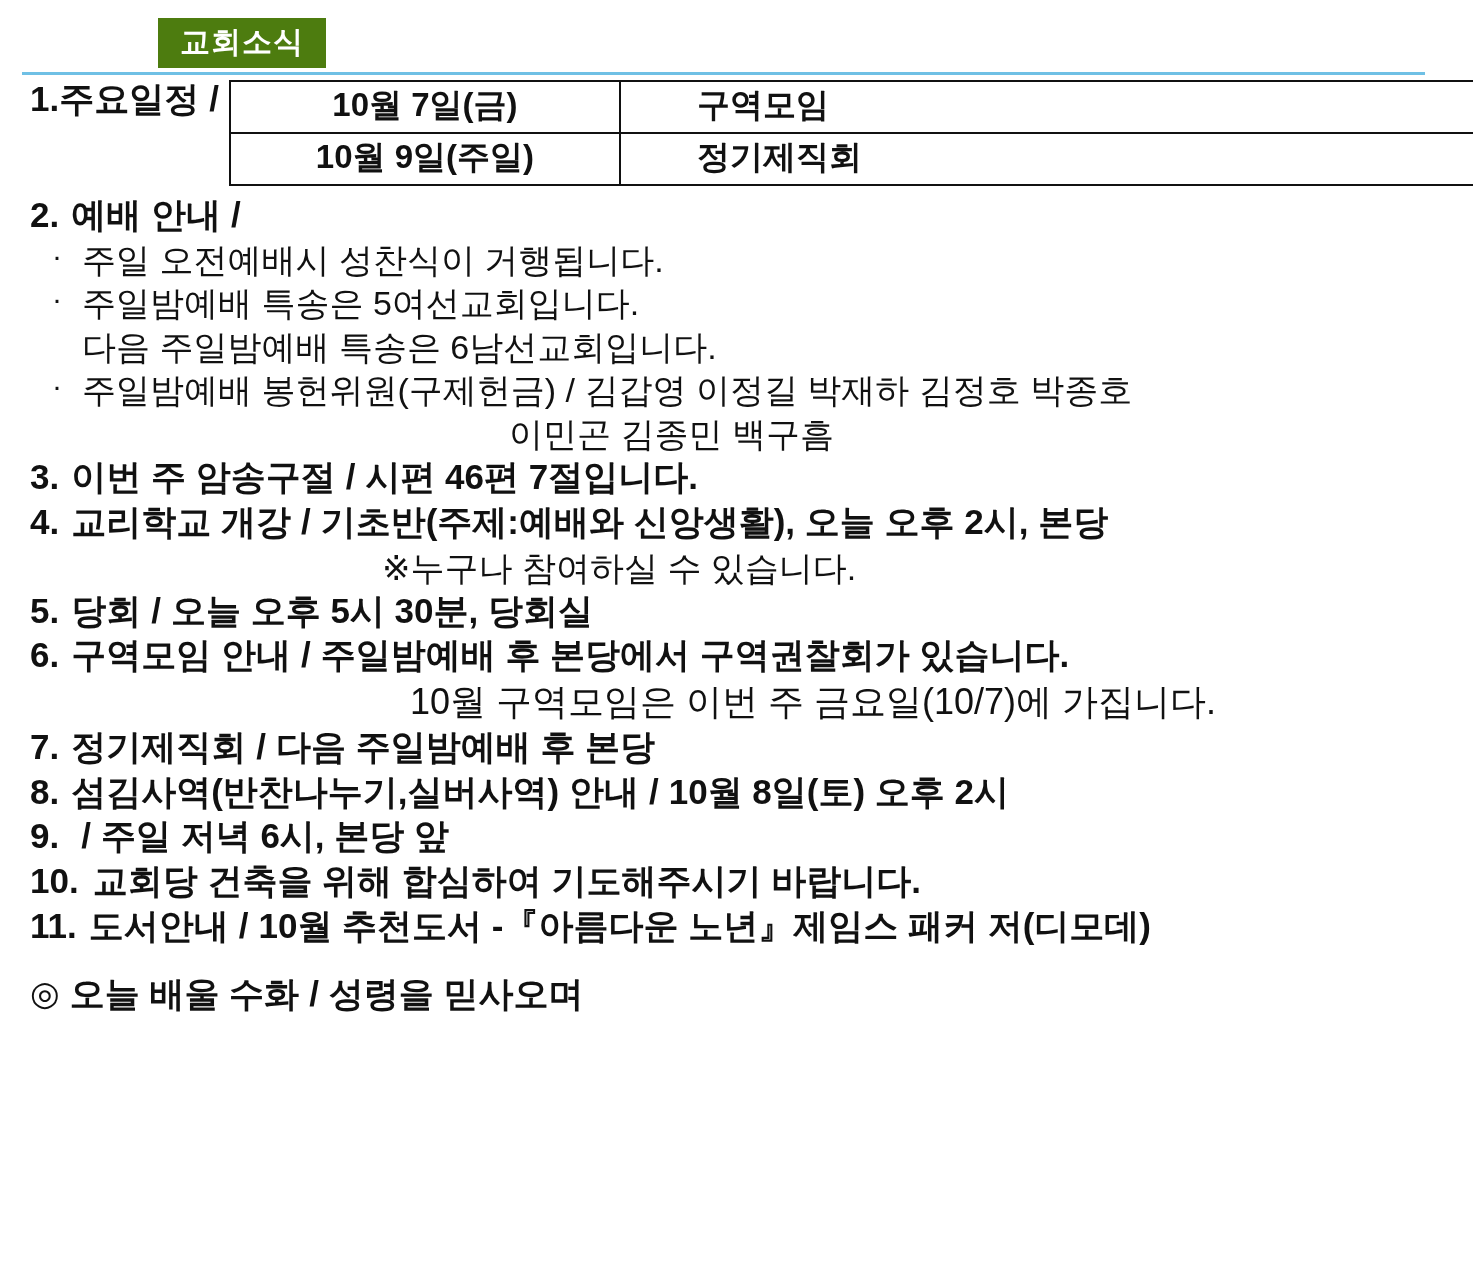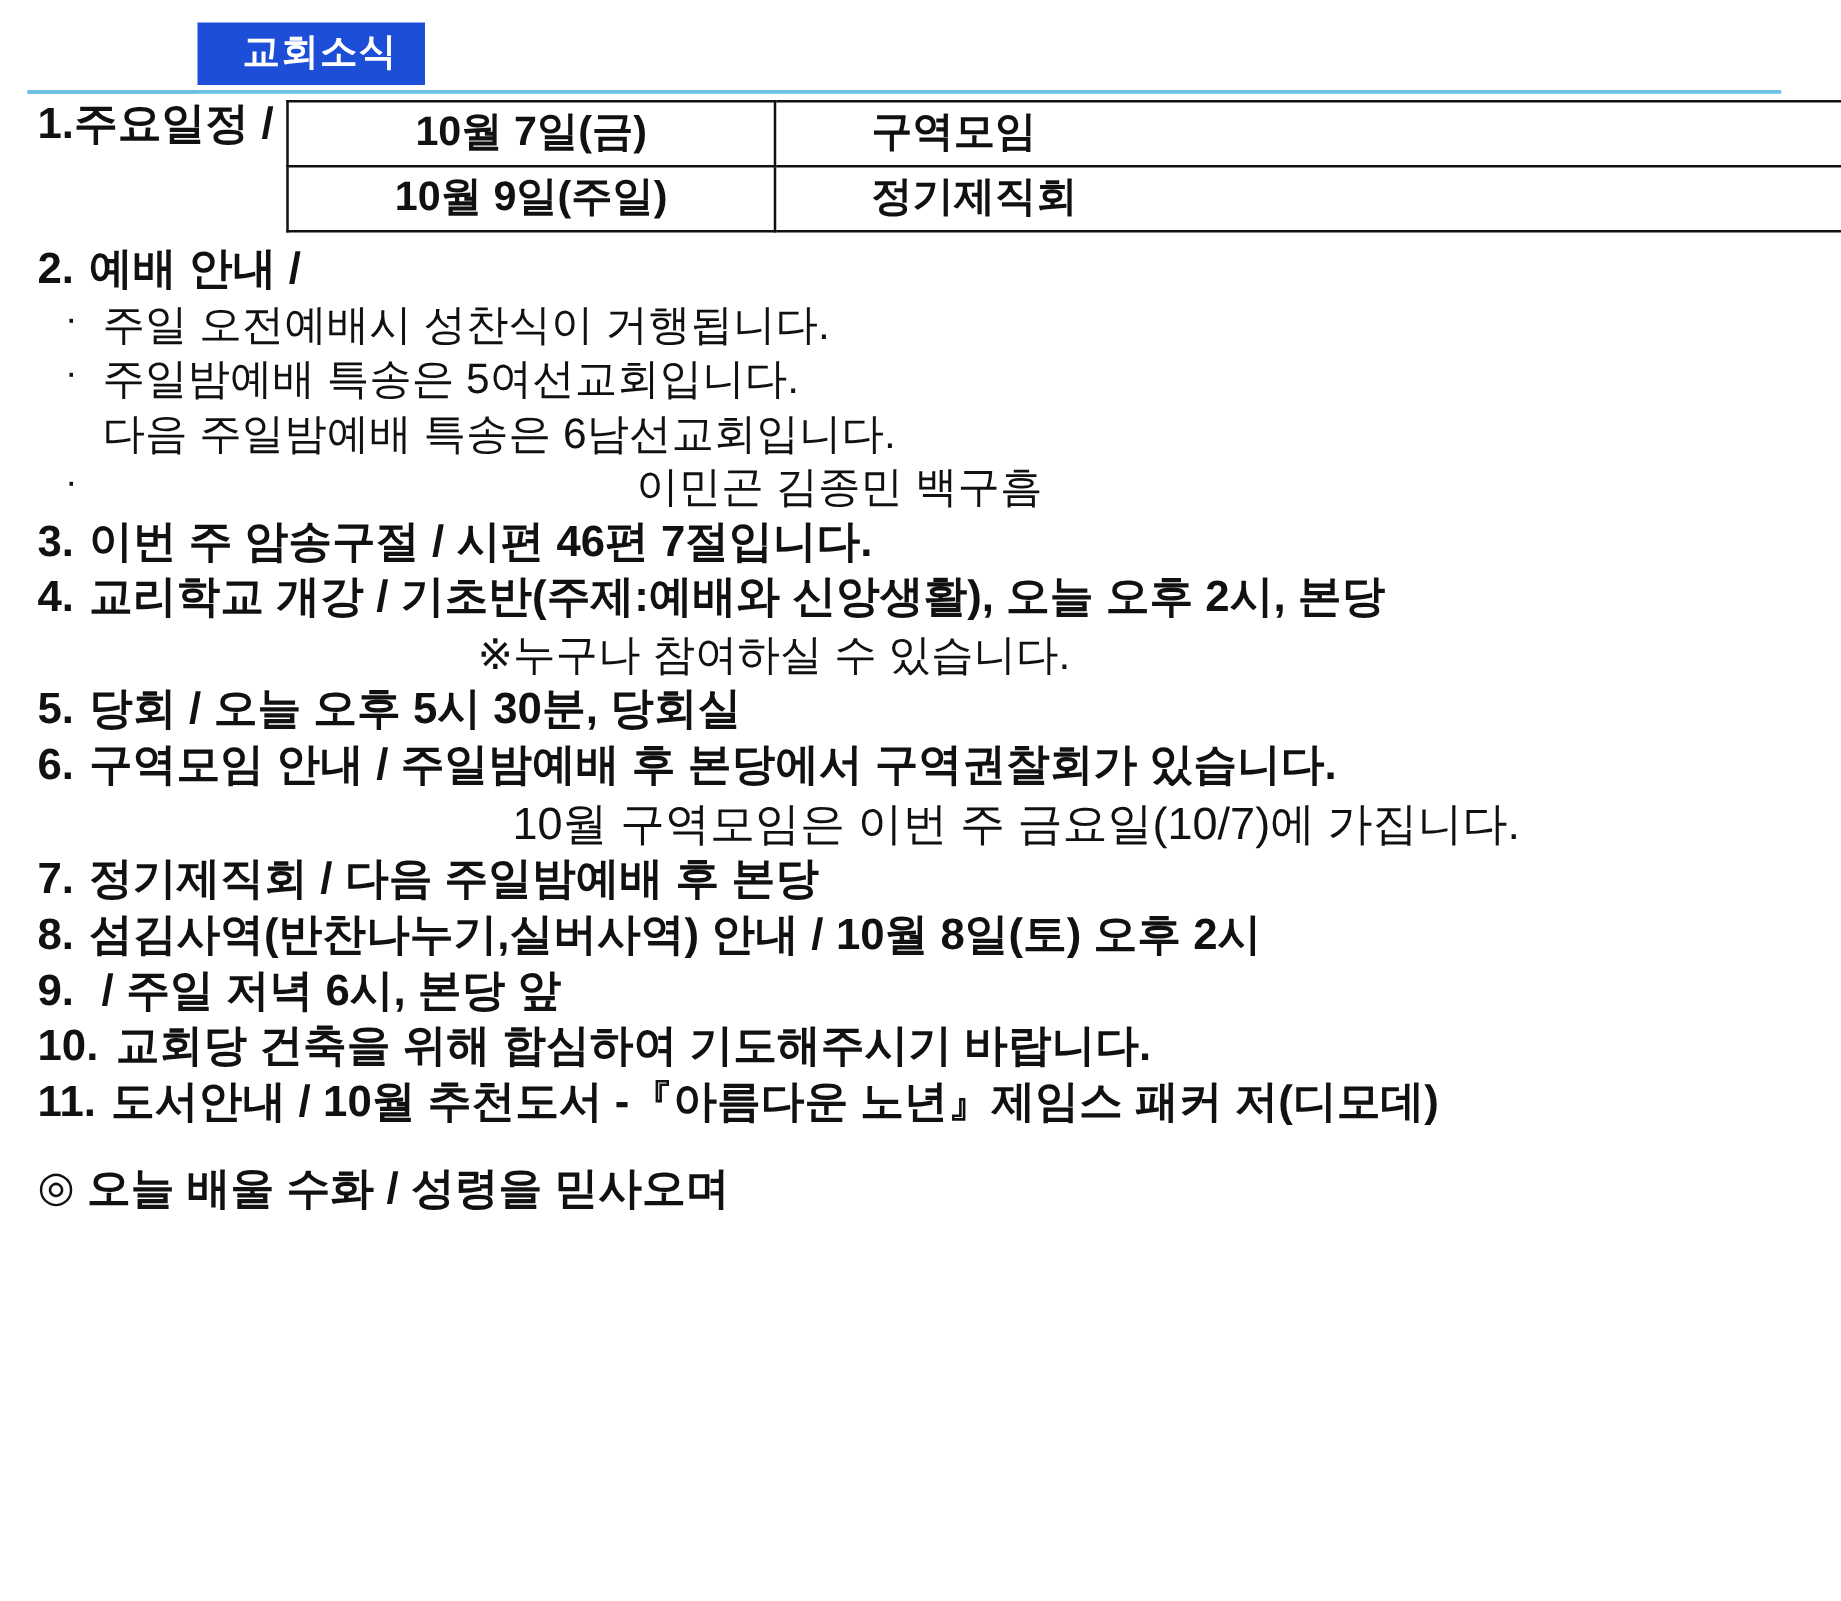--- a/index.html
+++ b/index.html
@@ -18,26 +18,26 @@
 
   
   .header {
     position: relative;
     height: 78px;
   }
   .header-tab {
     position: absolute;
     left: 158px;
     top: 18px;
-    background: #1d4ed8;
+    background: #4d7c0f;
     color: #ffffff;
     font-weight: bold;
     font-size: 30px;
     letter-spacing: 1px;
-    padding: 9px 22px 11px 36px;
+    padding: 9px 22px 11px 22px;
     line-height: 1;
     box-sizing: border-box;
   }
   .header-rule {
     position: absolute;
     left: 22px;
     right: 48px;
     top: 72px;
     height: 3px;
     background: #6fc0e5;
@@ -205,20 +205,21 @@
       <span class="dot">·</span>
       <span>주일 오전예배시 성찬식이 거행됩니다.</span>
     </div>
     <div class="sub">
       <span class="dot">·</span>
       <span>주일밤예배 특송은 5여선교회입니다.</span>
     </div>
     <div class="sub-cont">다음 주일밤예배 특송은 6남선교회입니다.</div>
     <div class="sub">
       <span class="dot">·</span>
+      <span>주일밤예배 봉헌위원(구제헌금) / 김갑영 이정길 박재하 김정호 박종호</span>
     </div>
     <div class="center-line">이민곤 김종민 백구흠</div>
   </div>
 
   <div class="row">
     <span class="num">3.</span>
     <span style="width:12px"></span>
     <span class="title">이번 주 암송구절</span>
     <span class="slash">/</span>
     <span class="body-text">시편 46편 7절입니다.</span>

